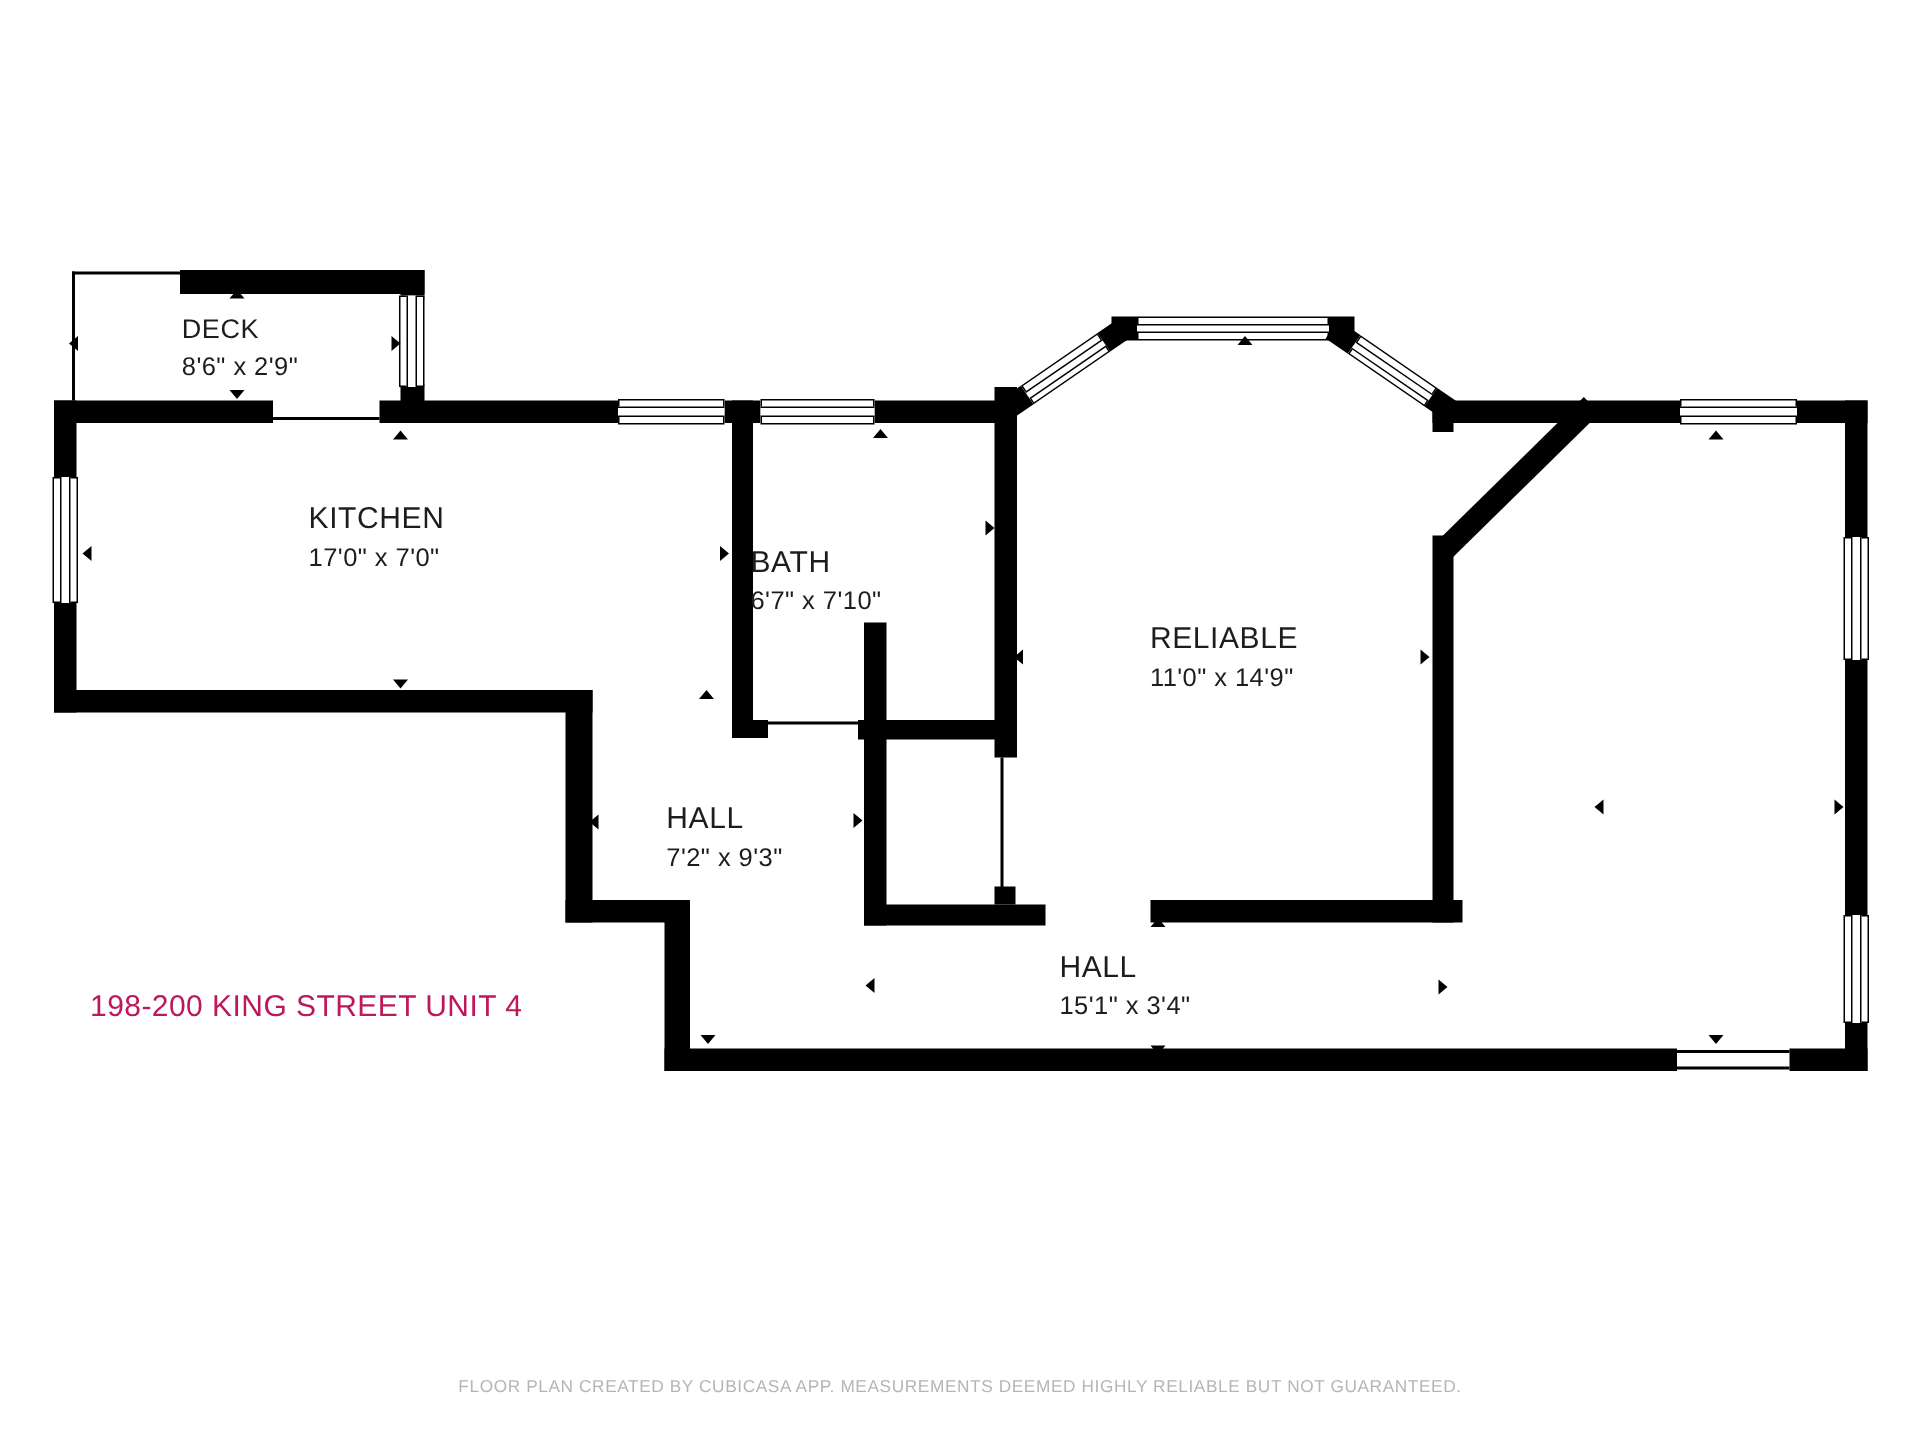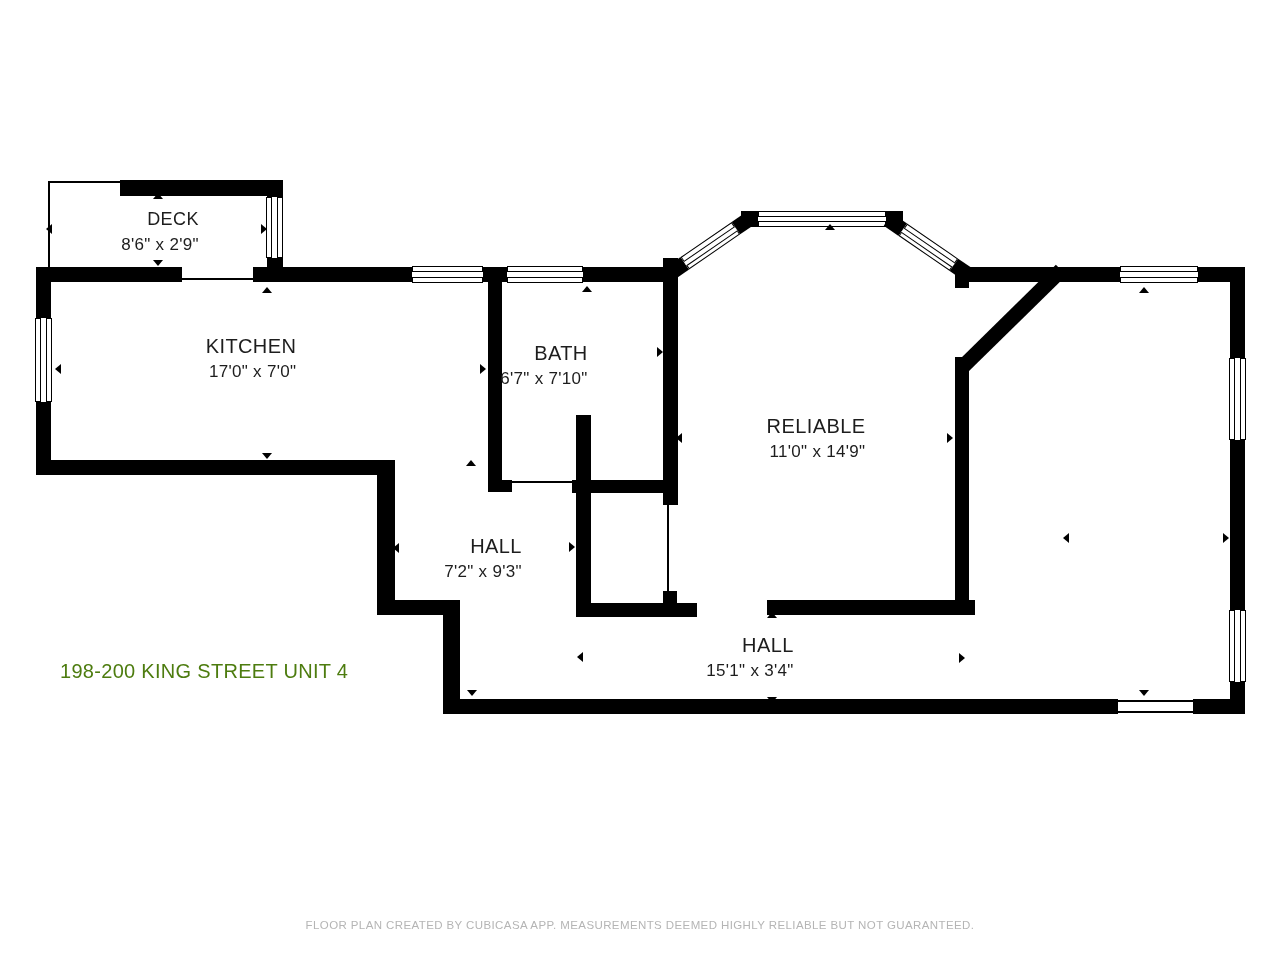--- a/index.html
+++ b/index.html
@@ -15,27 +15,27 @@
   .window{position:absolute;background:#fff;border:1.5px solid #000;box-sizing:border-box;}
   .window .pane{position:absolute;background:#fff;box-sizing:border-box;}
   .window.h .pane{left:-1px;right:-1px;top:27%;bottom:27%;border-top:1.2px solid #000;border-bottom:1.2px solid #000;}
   .window.v .pane{top:-1px;bottom:-1px;left:27%;right:27%;border-left:1.2px solid #000;border-right:1.2px solid #000;}
   .bay{position:absolute;transform-origin:0 50%;}
   .bay .seg{position:absolute;top:0;height:100%;box-sizing:border-box;}
   .diag{position:absolute;background:#000;transform-origin:0 50%;}
   .arrow{position:absolute;width:0;height:0;}
   .room-label{
     position:absolute;transform:translate(-50%,-50%);
-    text-align:right;color:#1d1d1d;white-space:nowrap;
+    text-align:left;color:#1d1d1d;white-space:nowrap;
   }
   .room-name{font-size:20px;letter-spacing:0.4px;line-height:26px;}
   .room-dims{font-size:17px;letter-spacing:0.3px;line-height:26px;}
   .address{
     position:absolute;left:60px;top:660px;
-    font-size:20px;letter-spacing:0.3px;color:#4d7c0f;white-space:nowrap;
+    font-size:20px;letter-spacing:0.3px;color:#be185d;white-space:nowrap;
   }
   .footer{
     position:absolute;left:0;right:0;top:919px;
     text-align:center;font-size:11.5px;letter-spacing:0.4px;color:#b5b5b5;white-space:nowrap;
   }
 </style>
 </head>
 <body>
 
 <div class="plan">
@@ -148,21 +148,21 @@
     </div>
 
   <div class="room-label" style="left:160px;top:232px">
     <div class="room-name" style="font-size:18px">DECK</div>
     <div class="room-dims">8'6" x 2'9"</div>
   </div>
   <div class="room-label" style="left:251px;top:359px">
     <div class="room-name">KITCHEN</div>
     <div class="room-dims">17'0" x 7'0"</div>
   </div>
-  <div class="room-label" style="left:544px;top:366px">
+  <div class="room-label" style="left:544px;top:388px">
     <div class="room-name">BATH</div>
     <div class="room-dims">6'7" x 7'10"</div>
   </div>
   <div class="room-label" style="left:816px;top:439px">
     <div class="room-name">RELIABLE</div>
     <div class="room-dims">11'0" x 14'9"</div>
   </div>
   <div class="room-label" style="left:483px;top:559px">
     <div class="room-name">HALL</div>
     <div class="room-dims">7'2" x 9'3"</div>

